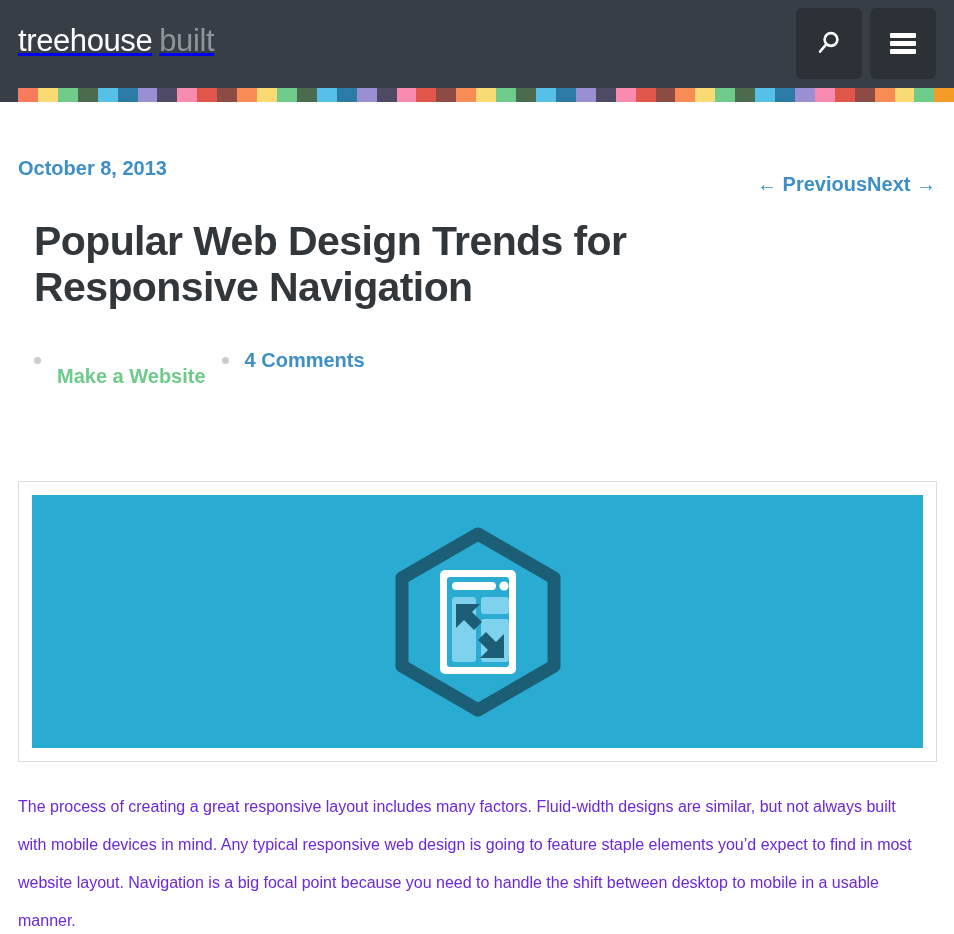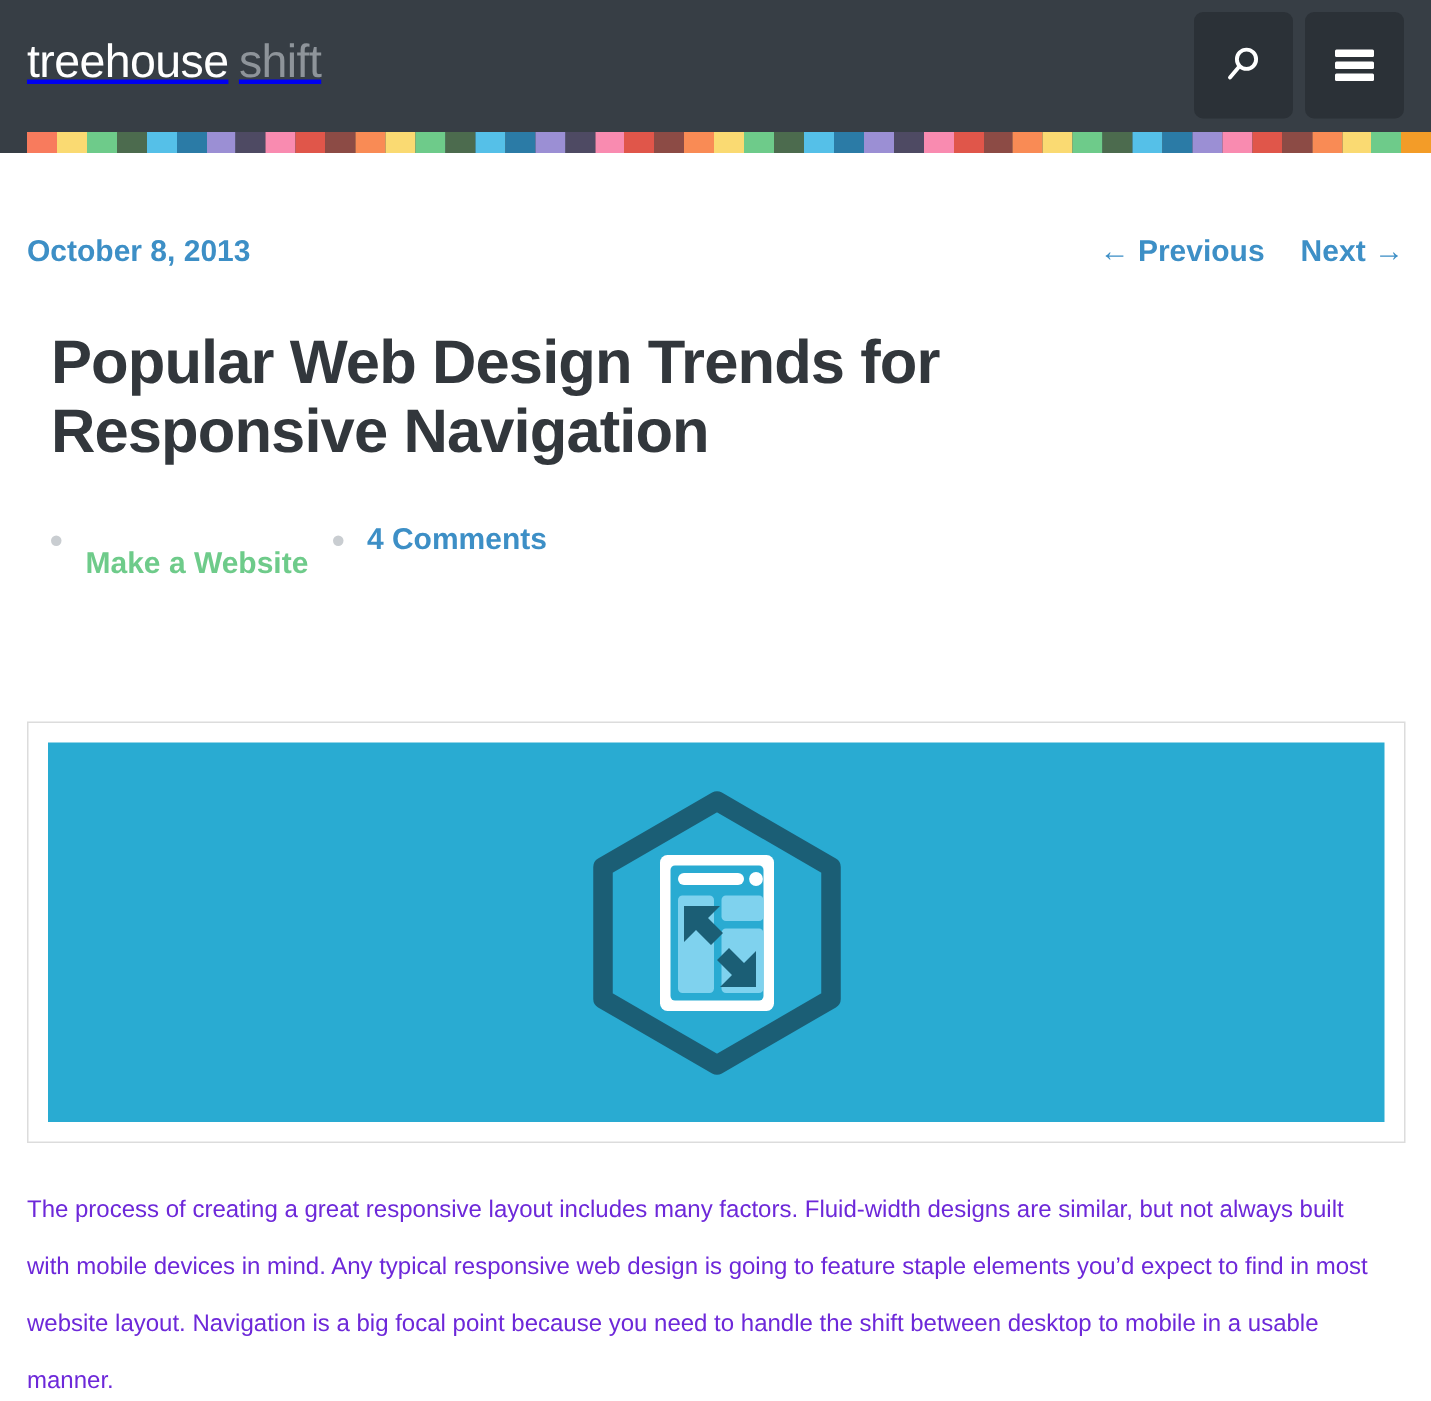--- a/index.html
+++ b/index.html
@@ -107,23 +107,22 @@
     top: 0;
     font-size: 20px;
     font-weight: bold;
     color: #3d8fc6;
     text-decoration: none;
     line-height: 28px;
   }
   .post-nav {
     position: absolute;
     right: 0;
-    top: 0;
-    display: flex;
-    gap: 24px;
+    top: 16px;
+    display: flex;
     line-height: 28px;
   }
   .post-nav a {
     font-size: 20px;
     font-weight: bold;
     color: #3d8fc6;
     text-decoration: none;
     white-space: nowrap;
   }
   .arrow {
@@ -190,21 +189,21 @@
     line-height: 38px;
     color: #6d28d9;
     max-width: 906px;
   }
 </style>
 </head>
 <body>
 
 <header class="site-header">
   <a class="logo" href="#">
-    <span class="logo-treehouse">treehouse</span><span class="logo-blog">shift</span>
+    <span class="logo-treehouse">treehouse</span><span class="logo-blog">built</span>
   </a>
 
   <div class="header-buttons">
     <button class="hbtn" aria-label="Search">
       <span class="search-glyph">
         <svg width="27" height="27" viewBox="0 0 27 27" aria-hidden="true">
           <circle cx="15" cy="10.5" r="6.4" fill="none" stroke="#ffffff" stroke-width="2.6"></circle>
           <line x1="10.2" y1="15.4" x2="4" y2="22.6" stroke="#ffffff" stroke-width="2.6" stroke-linecap="round"></line>
         </svg>
       </span>

